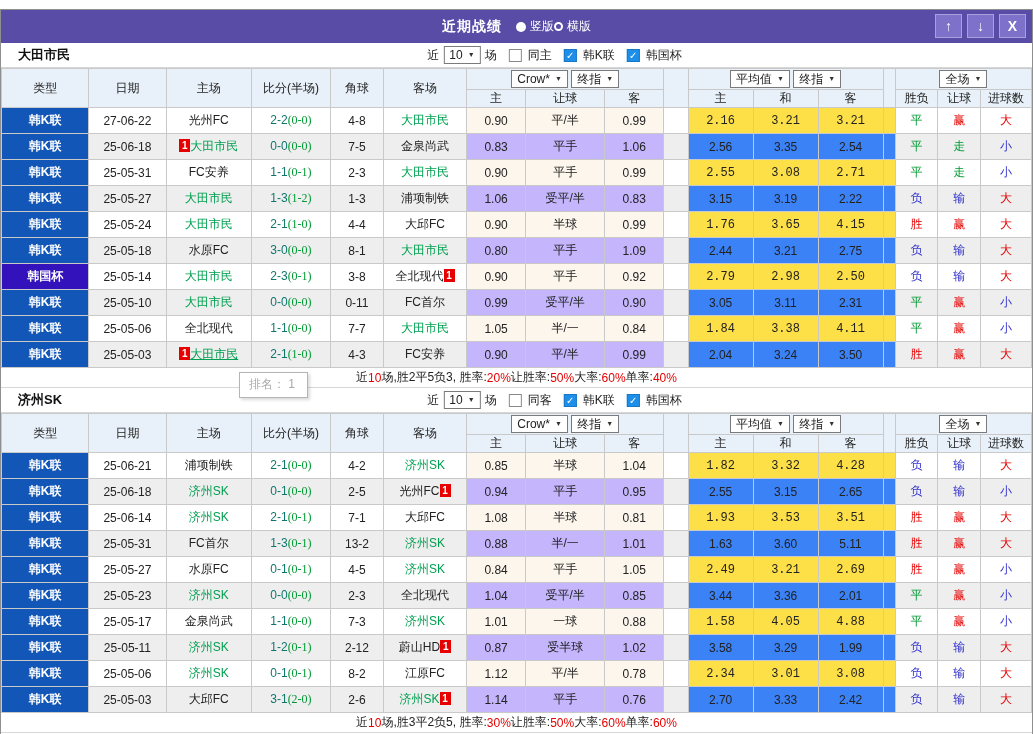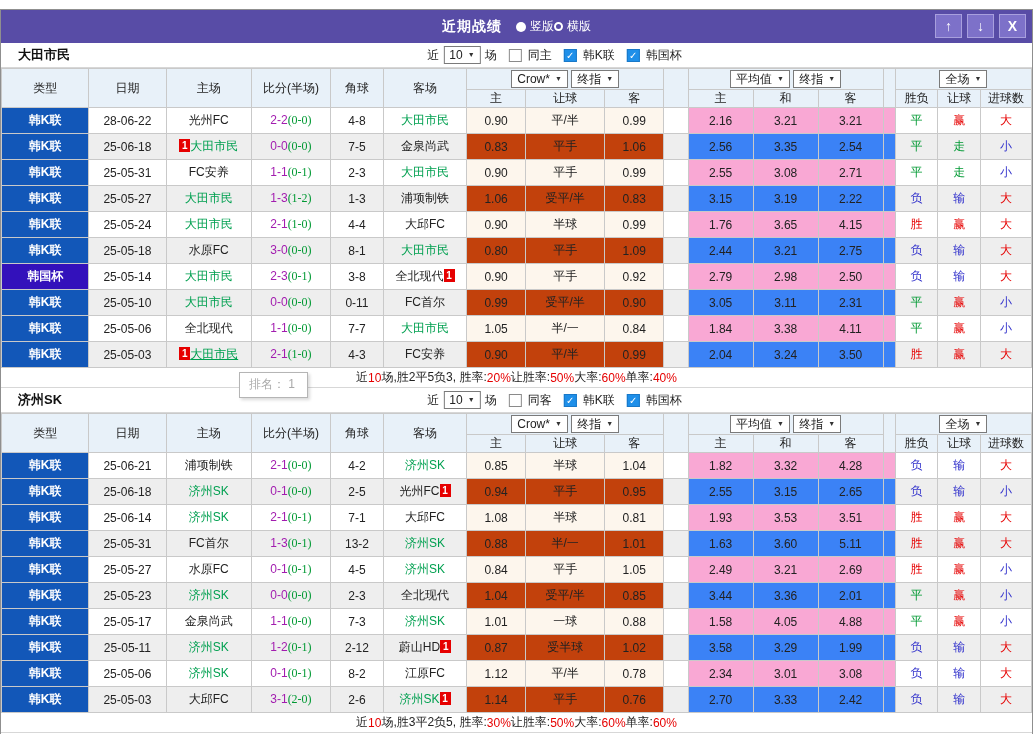--- a/index.html
+++ b/index.html
@@ -32,24 +32,24 @@
   th, td { border:1px solid #c9c9c9; text-align:center; font-size:12px; overflow:hidden; white-space:nowrap; }
   thead th { background:#e8f1f9; color:#222; font-weight:normal; }
   .hrowA th { height:21px; }
   .hrowB th { height:17px; }
   tbody td { height:26px; color:#222; }
   tr.stripe td { background:#eeeeee; }
   tr.plain td { background:#ffffff; }
   td.type-league { background:#1257b8 !important; color:#fff; font-weight:bold; }
   td.type-cup    { background:#3311bb !important; color:#fff; font-weight:bold; }
   tr.plain  td.crow { background:#fdf6ed; }
-  tr.stripe td.crow { background:#c2410c; }
-  tr.plain  td.avgc { background:#f9a8d4; }
+  tr.stripe td.crow { background:#c4b5fd; }
+  tr.plain  td.avgc { background:#fde047;font-family:Liberation Mono, monospace; }
   tr.stripe td.avgc { background:#3b82f6; }
-  .score-main { color:#a21caf; }
+  .score-main { color:#0f766e; }
   .score-half { color:#009933;font-family:Liberation Serif, serif; }
   .focus { color:#00a050; }
   .tname { cursor:pointer; }
   .tname.uline { text-decoration:underline; }
   .badge { display:inline-block; background:#e60000; color:#fff; font-size:10px; font-weight:bold;
            width:11px; height:13px; line-height:13px; text-align:center; vertical-align:1px; }
   .win  { color:#e60000; }
   .draw { color:#009933; }
   .lose { color:#3333cc; }
 
@@ -165,21 +165,21 @@
           <th>和</th>
           <th>客</th>
           <th>胜负</th>
           <th>让球</th>
           <th>进球数</th>
         </tr>
       </thead>
       <tbody>
         <tr class="plain">
           <td class="type-league">韩K联</td>
-          <td>28-06-22</td>
+          <td>27-06-22</td>
           <td><span class="tname">光州FC</span></td>
           <td><span class="score-main">2-2</span><span class="score-half">(0-0)</span></td>
           <td>4-8</td>
           <td><span class="tname focus">大田市民</span></td>
           <td class="crow">0.90</td>
           <td class="crow">平/半</td>
           <td class="crow">0.99</td>
           <td></td>
           <td class="avgc">2.16</td>
           <td class="avgc">3.21</td>

